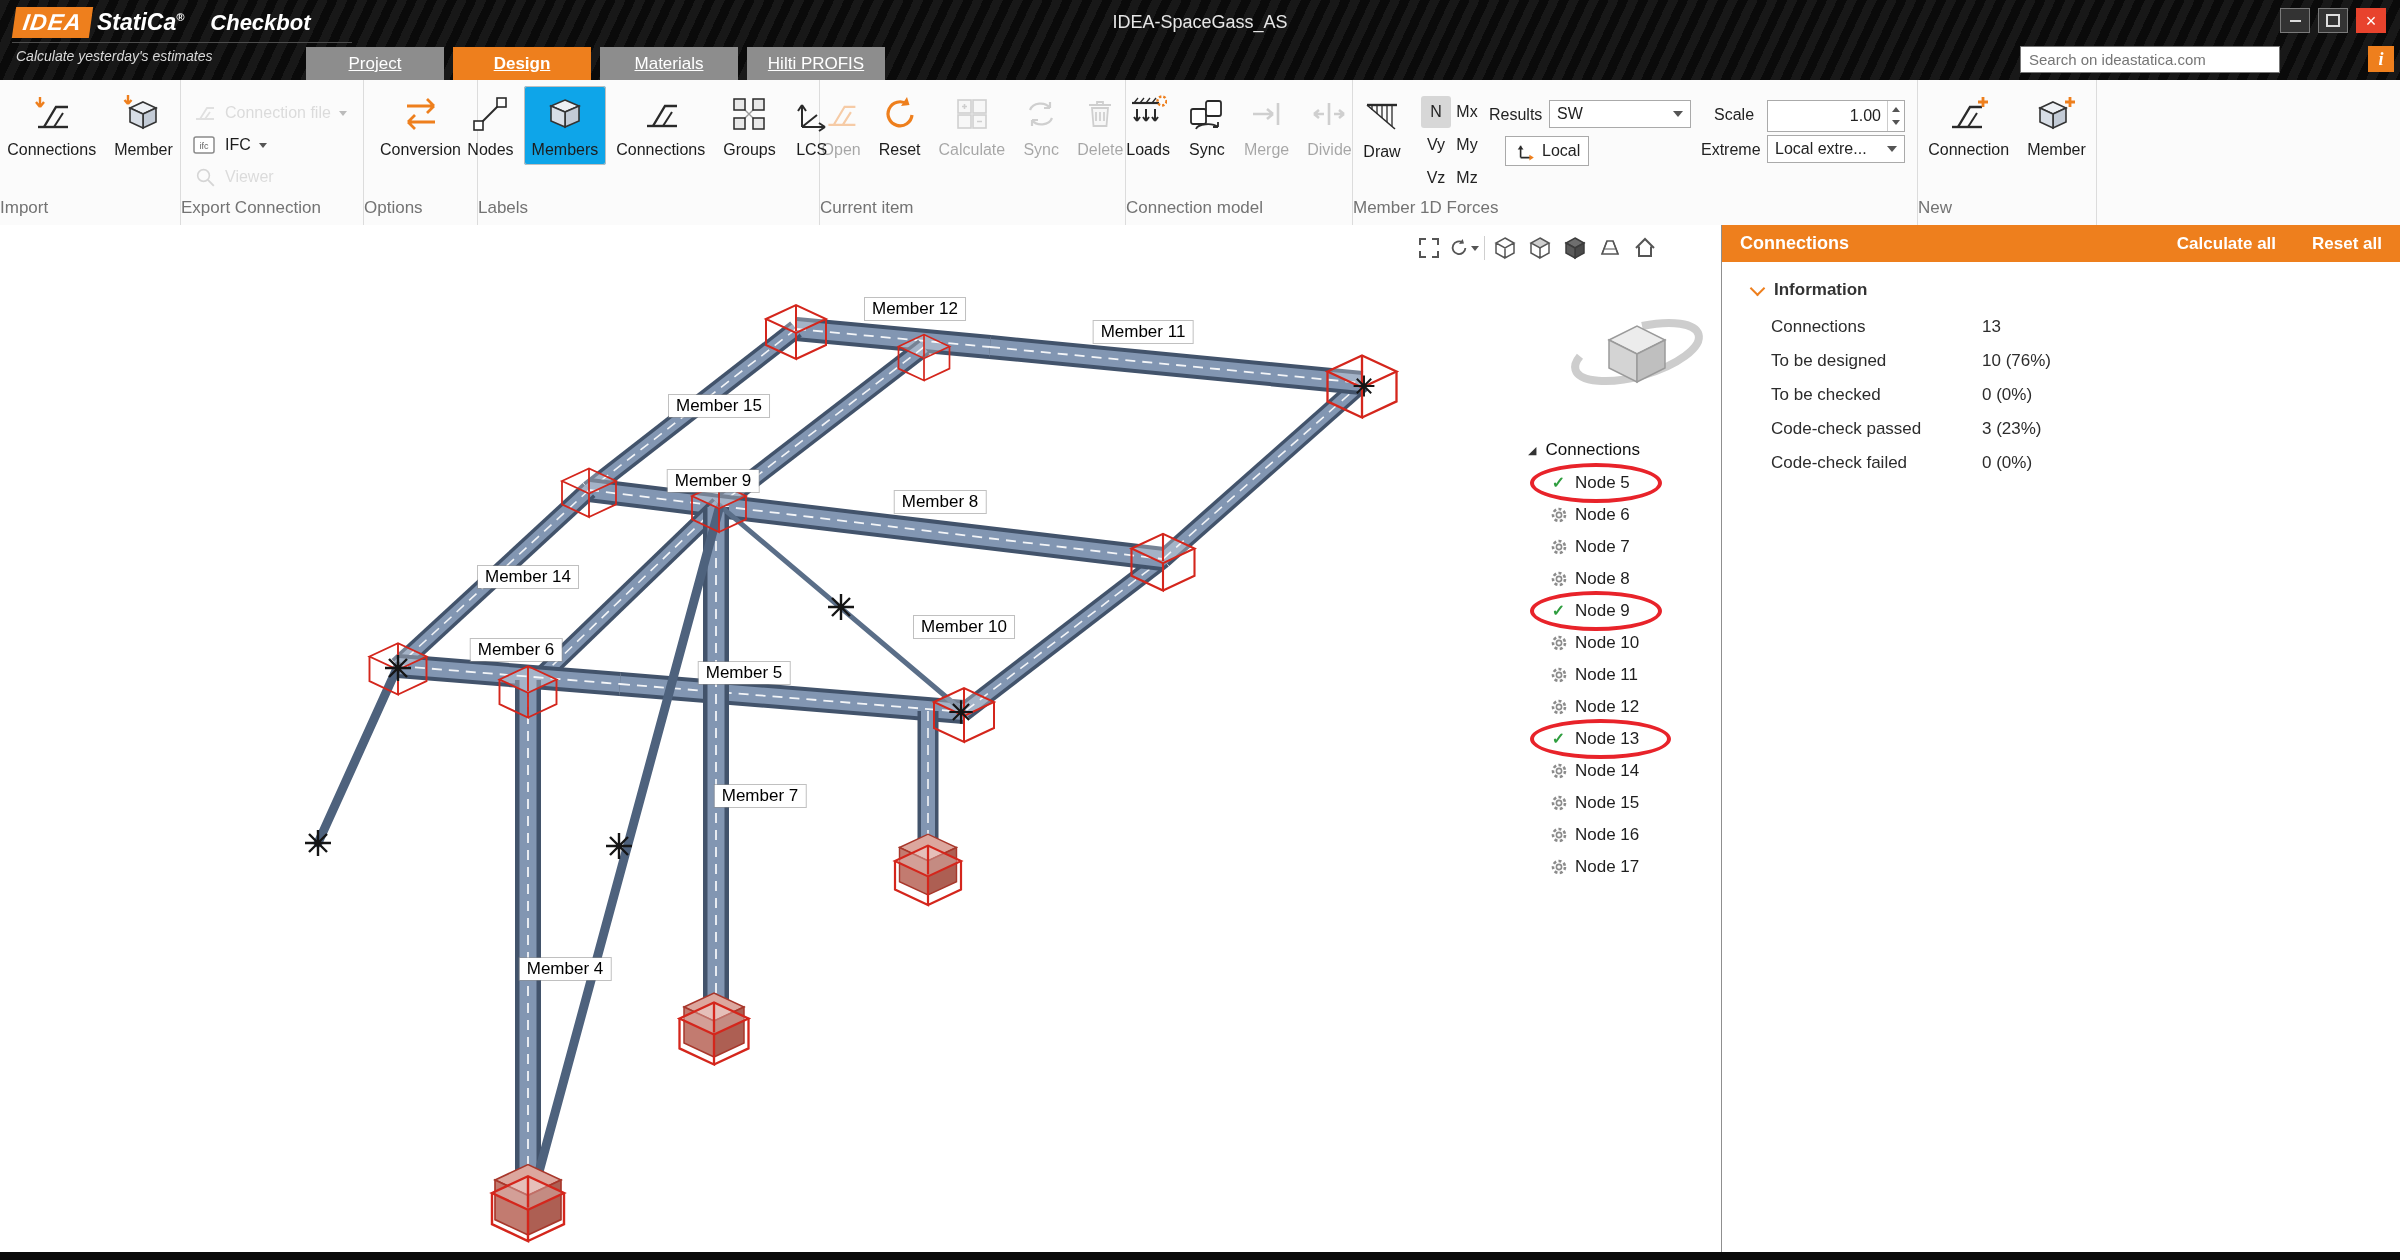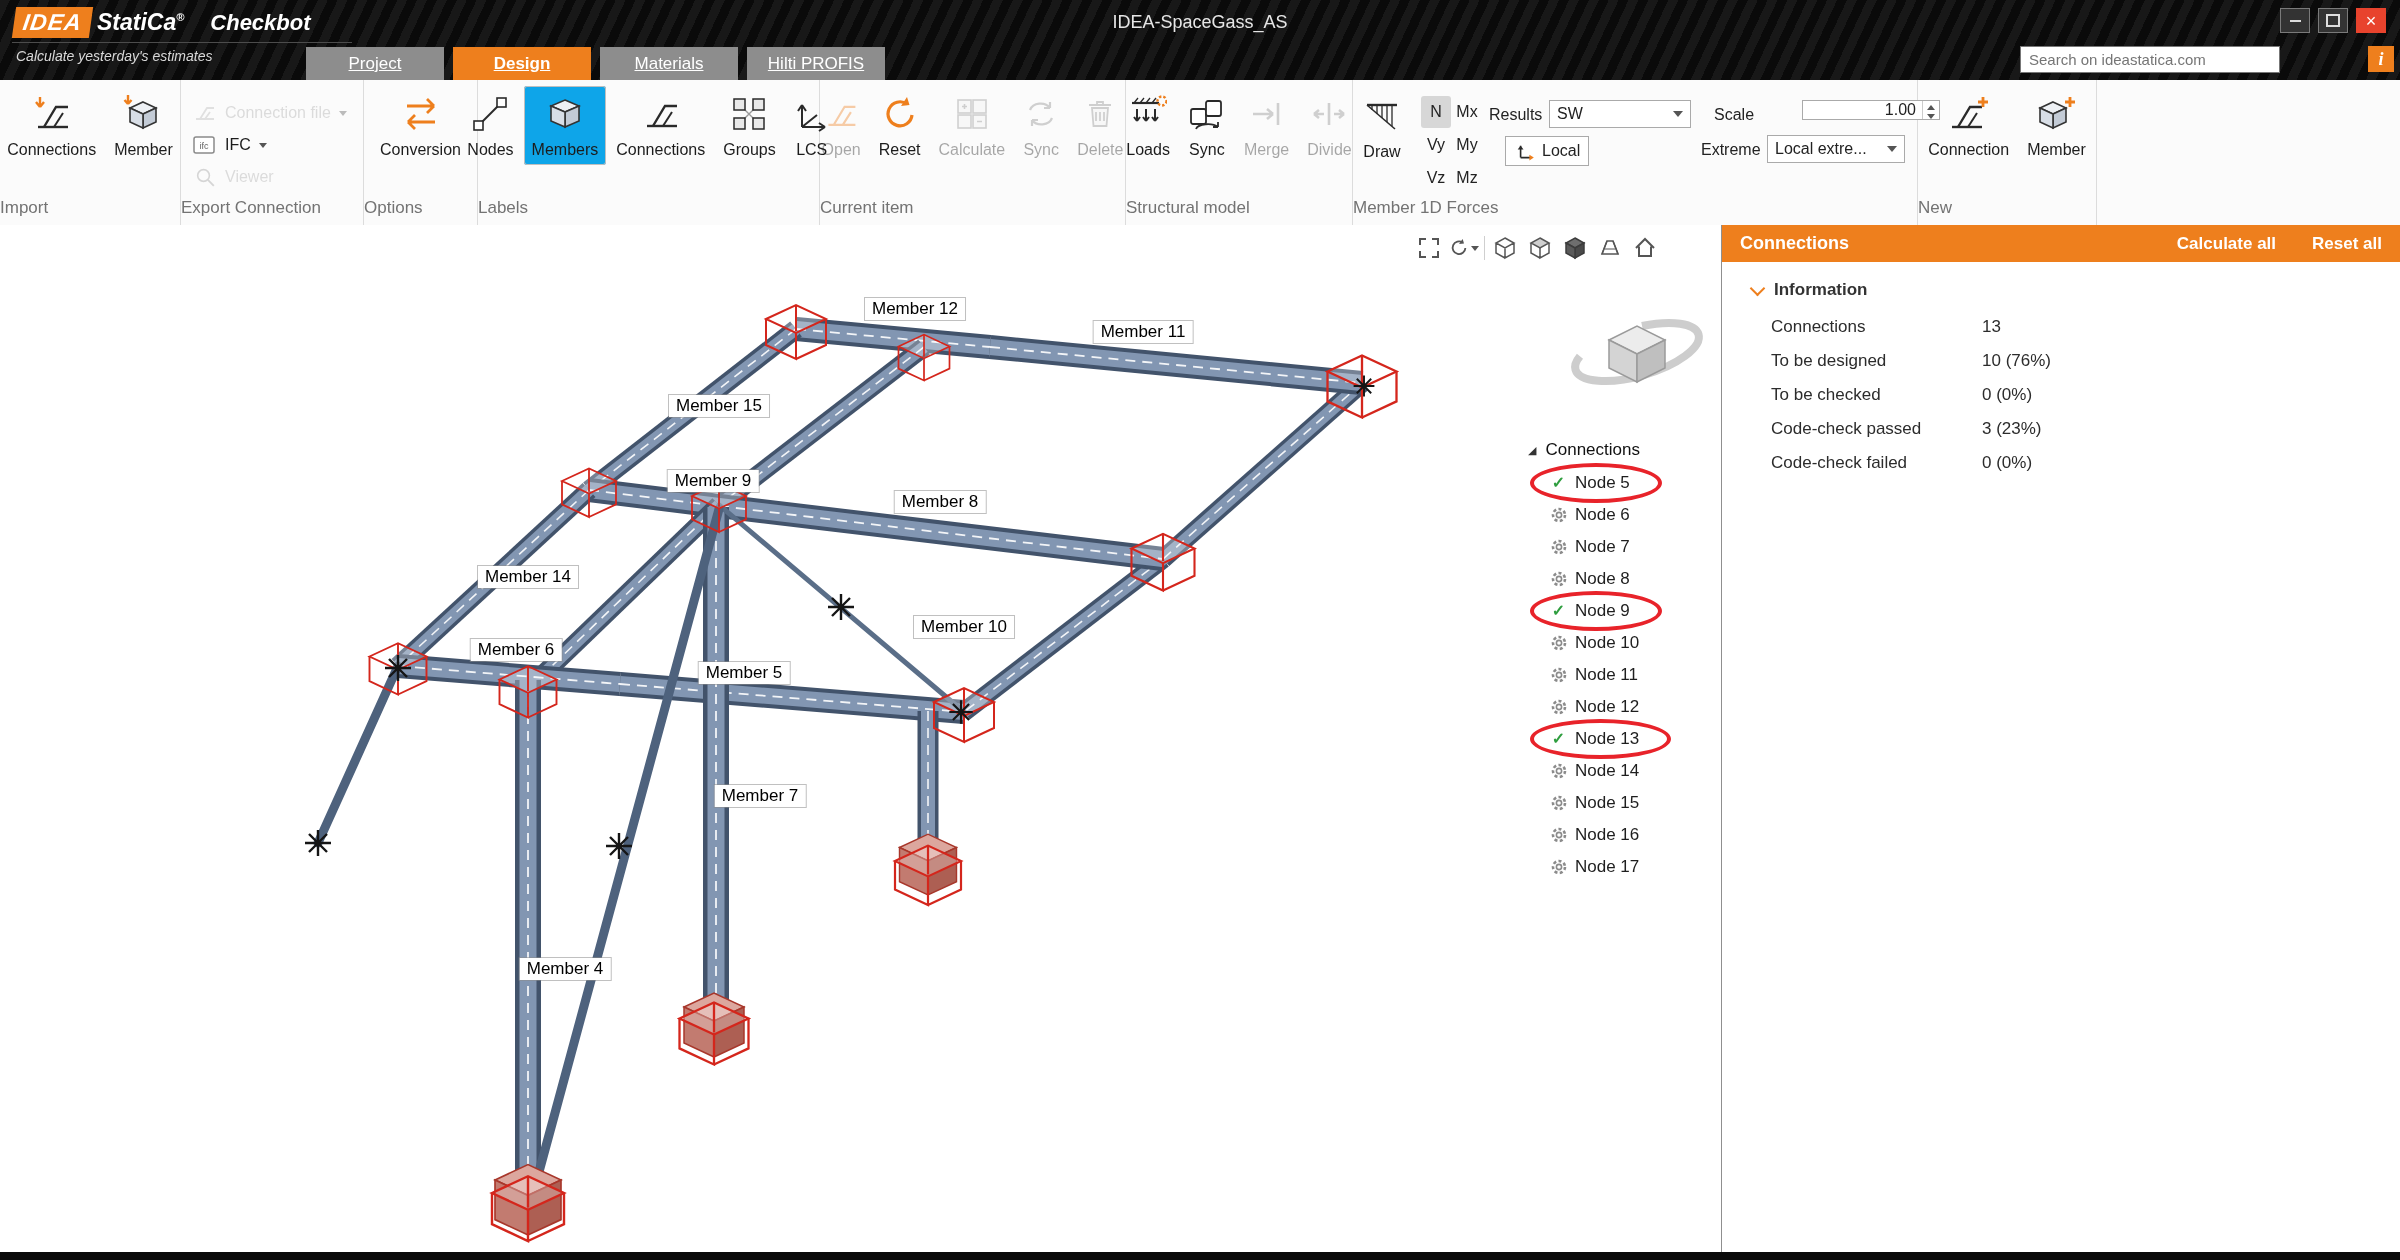--- a/index.html
+++ b/index.html
@@ -52,21 +52,21 @@
   .srow{display:flex;align-items:center;gap:8px;height:29px;font-size:16px;color:#1c1c1c;cursor:pointer;white-space:nowrap;}
   .srow.gray{color:#a8a8a8;}
   .caret{width:0;height:0;border:5px solid transparent;border-top:6px solid #555;margin-top:5px;}
   .caret.sm{border-width:4px;border-top-width:5px;}
   .dd{position:absolute;display:flex;align-items:center;justify-content:space-between;border:1px solid #aaa;
       background:#fff;height:28px;padding:0 7px;font-size:16px;color:#222;cursor:pointer;box-sizing:border-box;}
   .flabel{position:absolute;font-size:16px;color:#222;white-space:nowrap;}
   .comps{position:absolute;display:grid;grid-template-columns:30px 30px;grid-auto-rows:32px;gap:1px;}
   .comp{display:flex;align-items:center;justify-content:center;font-size:16px;color:#222;border-radius:3px;cursor:pointer;}
   .comp.active{background:#d7d7d7;}
-  .spinbox{position:absolute;display:flex;align-items:center;border:1px solid #aaa;background:#fff;height:20px;box-sizing:border-box;cursor:text;margin-left:35px;}
+  .spinbox{position:absolute;display:flex;align-items:center;border:1px solid #aaa;background:#fff;height:32px;box-sizing:border-box;cursor:text;}
   .spinbox .val{flex:1;text-align:right;font-size:16px;color:#222;padding-right:6px;}
   .spins{width:16px;height:100%;display:flex;flex-direction:column;border-left:1px solid #ccc;}
   .spins div{flex:1;display:flex;align-items:center;justify-content:center;cursor:pointer;}
   .tri-up{width:0;height:0;border:4px solid transparent;border-bottom:5px solid #555;margin-bottom:2px;}
   .tri-dn{width:0;height:0;border:4px solid transparent;border-top:5px solid #555;margin-top:2px;}
   .localbtn{position:absolute;display:flex;align-items:center;gap:6px;border:1px solid #aaa;background:#fff;
       height:30px;padding:0 8px;font-size:16px;color:#222;cursor:pointer;box-sizing:border-box;}
 
   
   .content{position:absolute;top:225px;left:0;width:2400px;height:1027px;}
@@ -394,21 +394,21 @@
       </div>
       <div class="bigbtn disabled">
         <div class="bicon">
           <svg width="36" height="36" viewBox="0 0 36 36">
               <path d="M18 7 V29 M13 18 H3 m0 0 l5 -4 m-5 4 l5 4 M23 18 h10 m0 0 l-5 -4 m5 4 l-5 4" stroke="#8a8a8a" stroke-width="2.6" fill="none"></path>
             </svg>
         </div>
         <div class="blabel">Divide</div>
       </div>
     </div>
-    <div class="glabel">Structural model</div>
+    <div class="glabel">Connection model</div>
   </div>
 
   <div class="rgroup" style="width:565px">
     <div class="gbody gb-rel">
       <div class="bigbtn" style="position:absolute;left:2px;top:8px;">
         <div class="bicon">
           <svg width="38" height="38" viewBox="0 0 38 38">
               <path d="M4 8 H34" stroke="#2a2a2a" stroke-width="2.4"></path>
               <path d="M4 8 L32 32" stroke="#2a2a2a" stroke-width="1.6"></path>
               <path d="M9 8 v5 M14 8 v9 M19 8 v13 M24 8 v17 M29 8 v21" stroke="#2a2a2a" stroke-width="1.3"></path>

